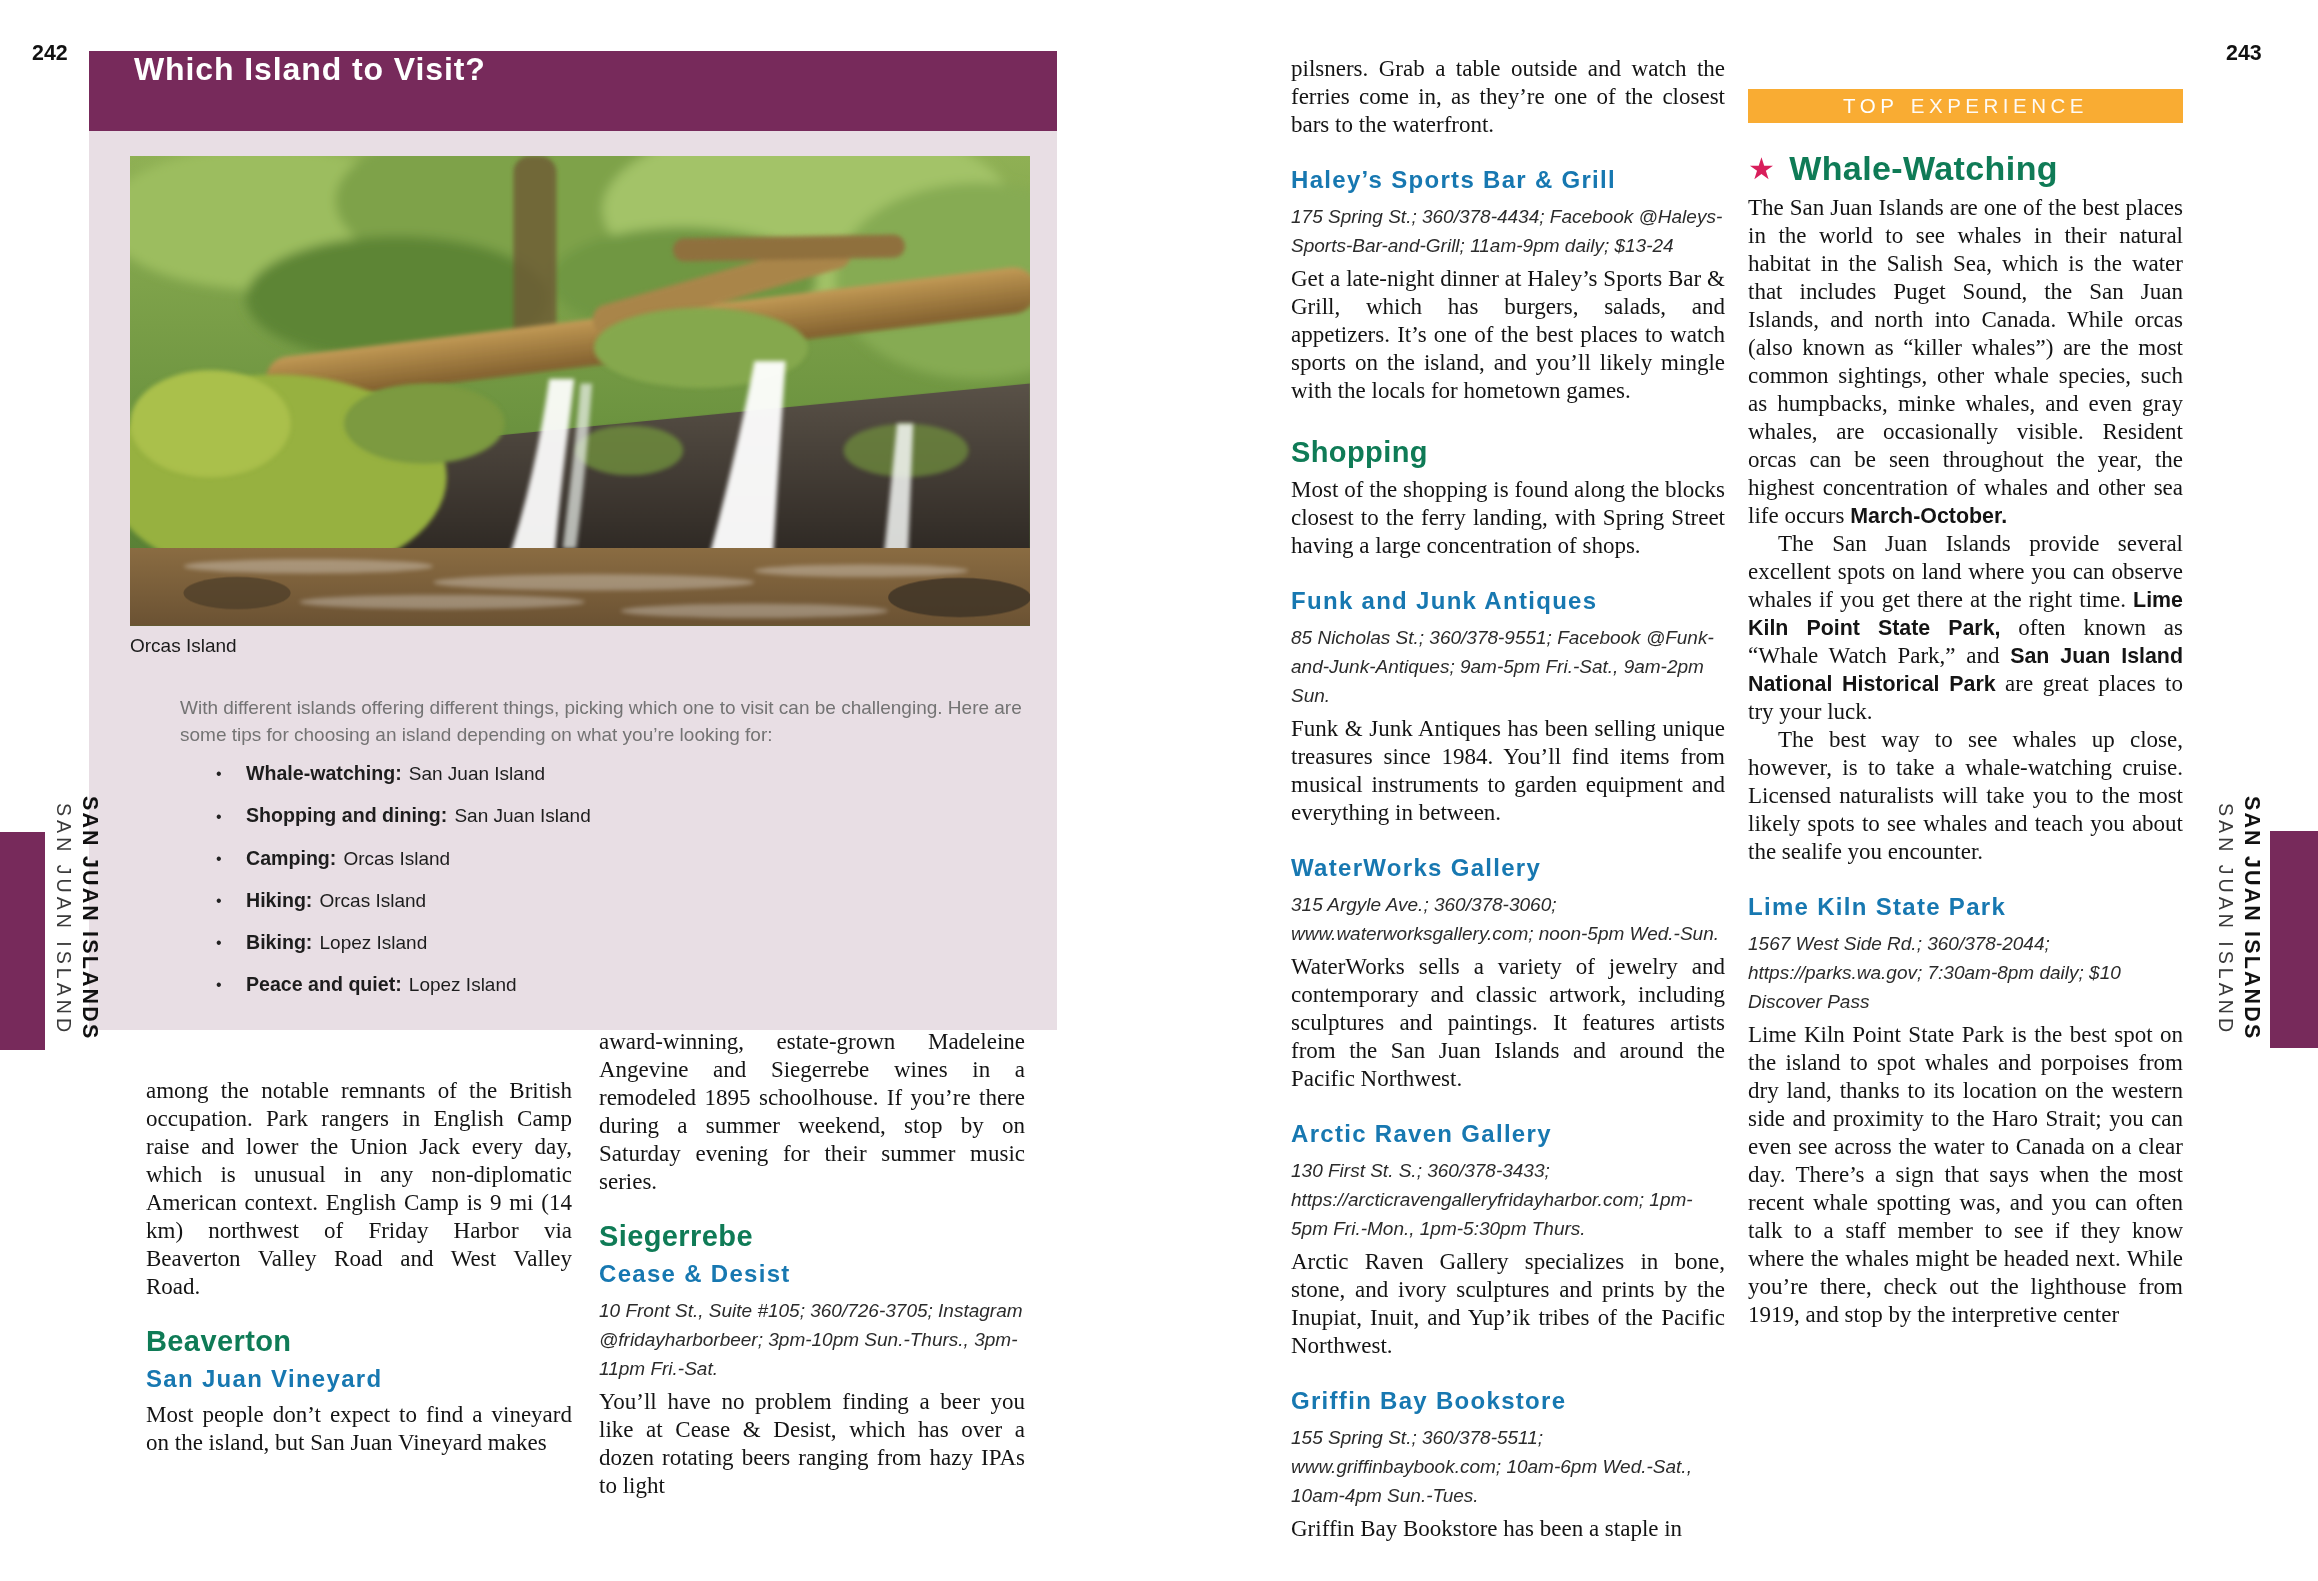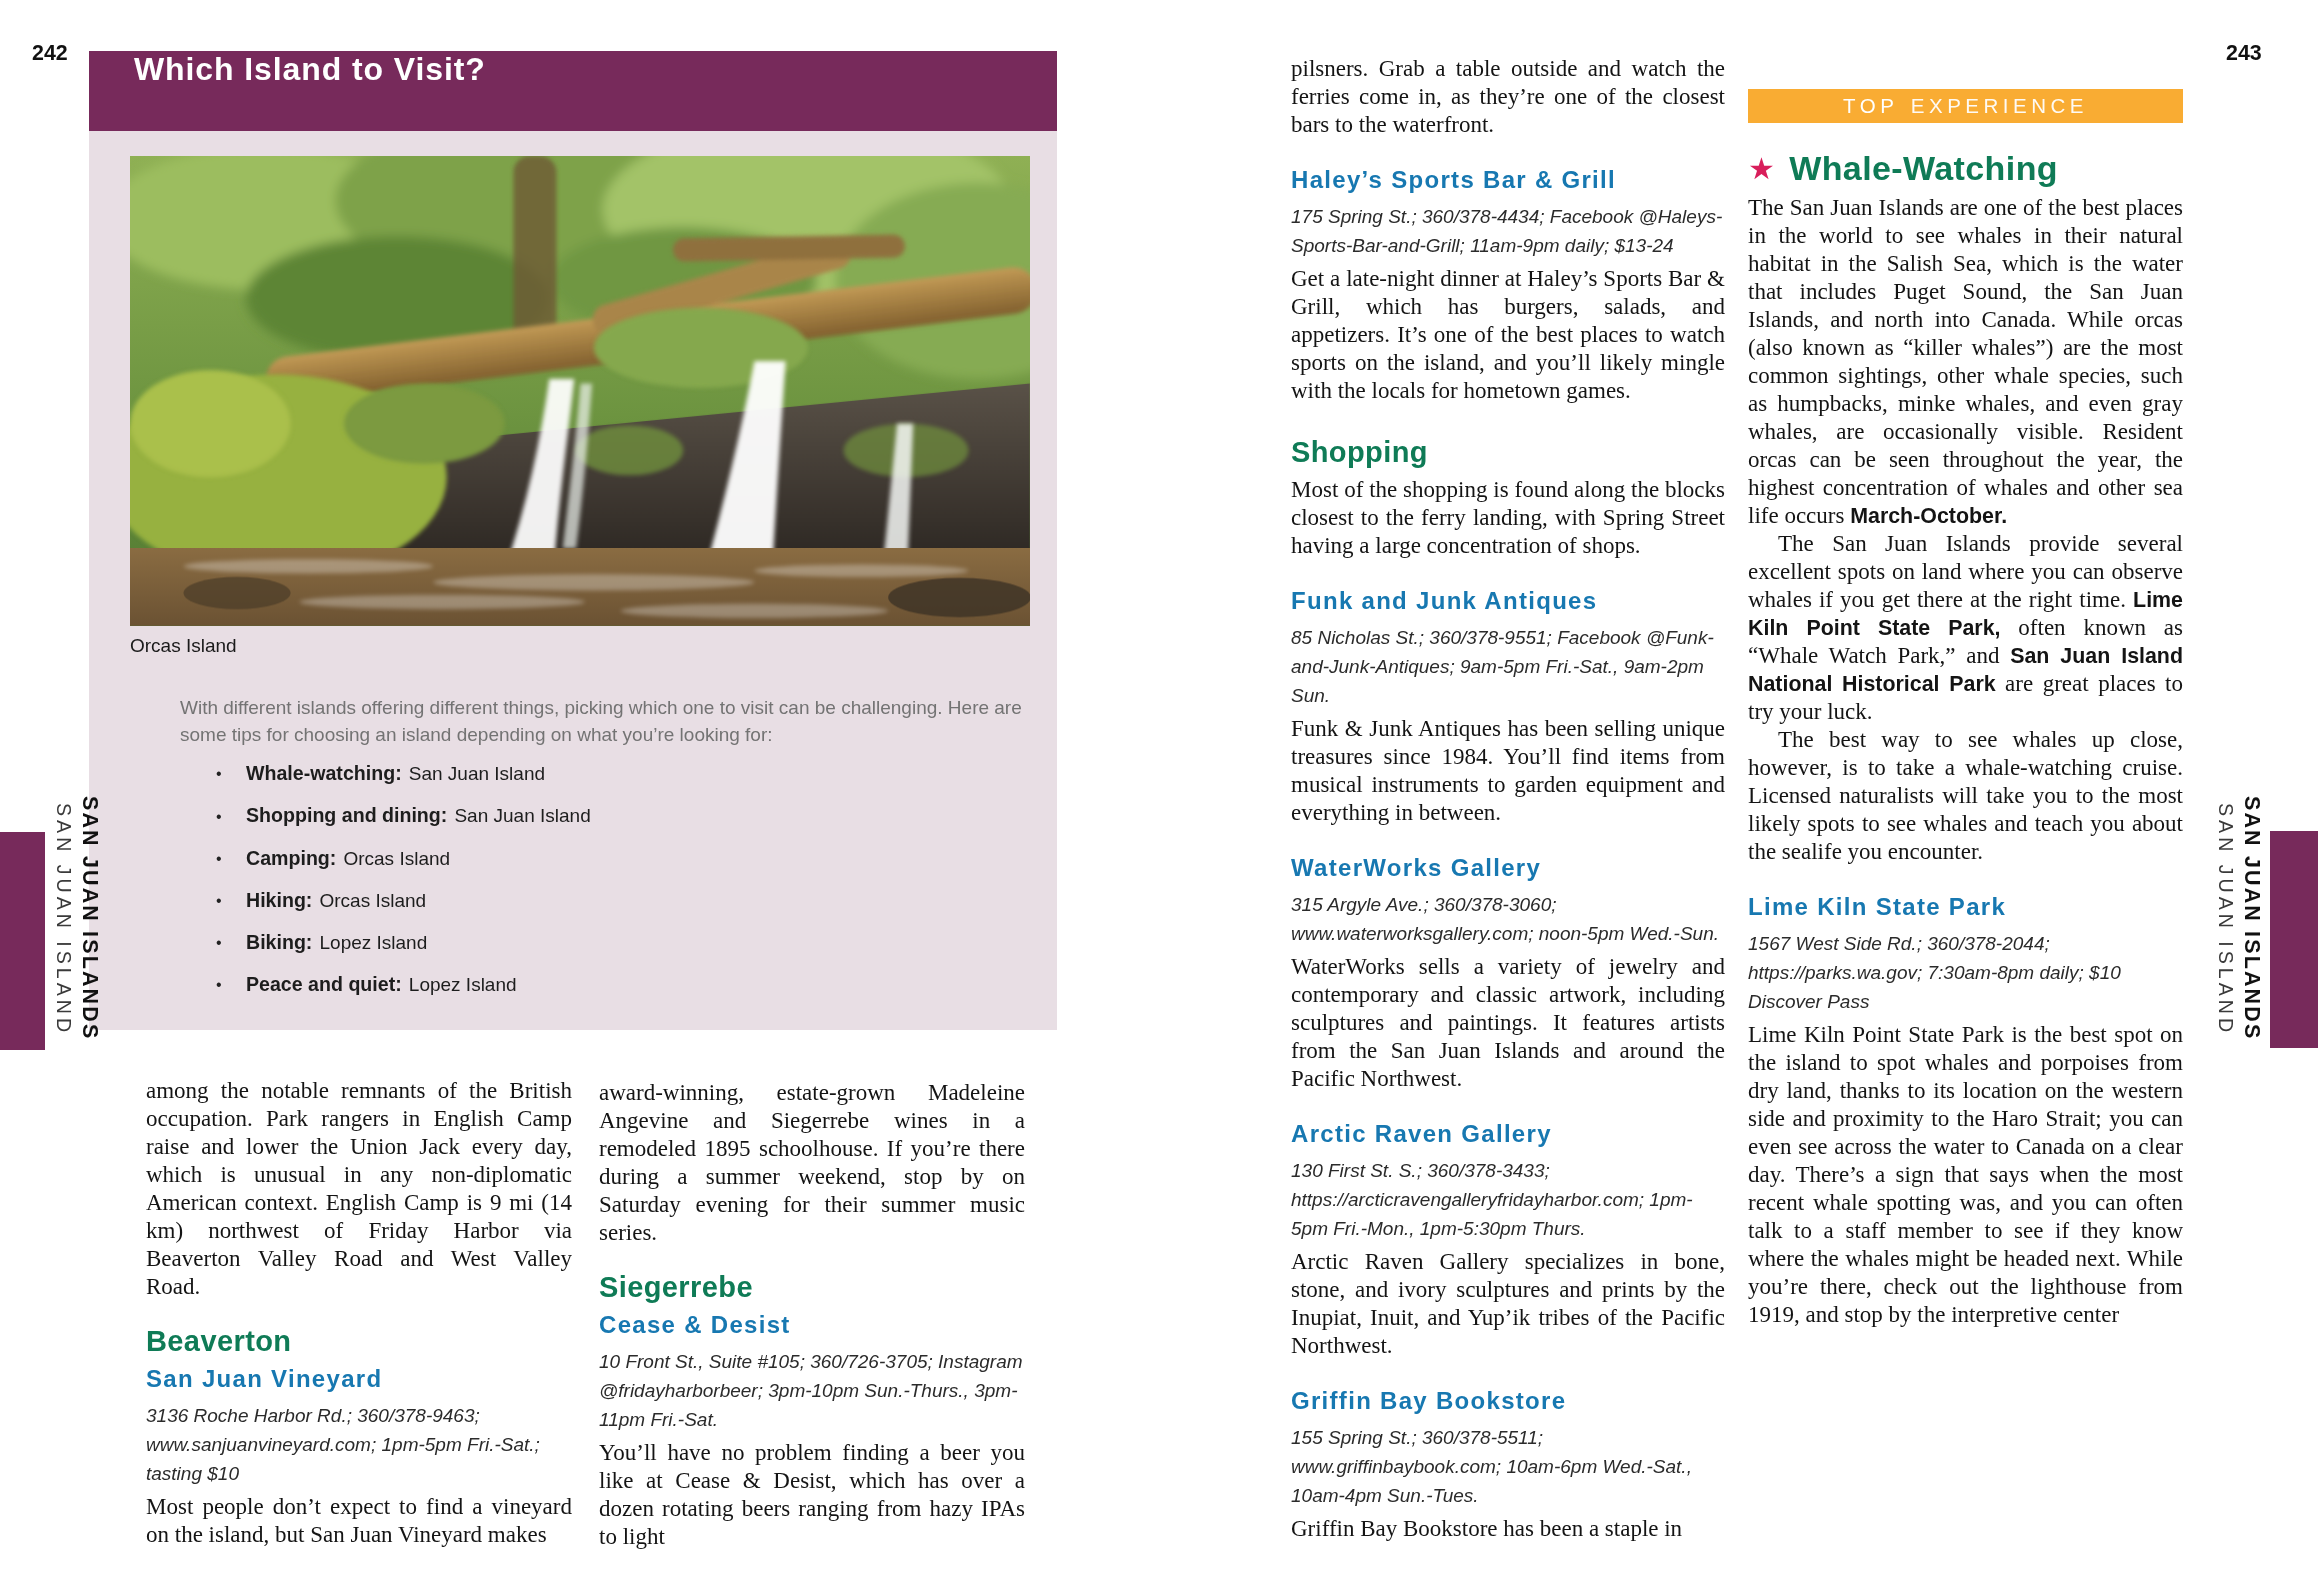--- a/index.html
+++ b/index.html
@@ -21,21 +21,21 @@
   .caption{margin-top:8px;font:400 19px/23px "Liberation Sans",sans-serif;color:#1a1a1a;}
   .box-intro{margin:37px 0 0 50px;width:847px;font:400 19px/27px "Liberation Sans",sans-serif;color:#737373;}
   .box-bullets{margin:14.3px 0 0 86px;padding:0;list-style:none;}
   .box-bullets li{margin:0 0 19px 0;font:400 19px/23px "Liberation Sans",sans-serif;color:#1d1d1d;}
   .box-bullets .dot{display:inline-block;width:30px;color:#222;font-size:16px;vertical-align:0.9px;}
   .box-bullets .blabel{font:700 19.6px/23px "Liberation Sans",sans-serif;margin-right:7.1px;}
 
   
   .col{position:absolute;}
   #lcol1{left:146px;top:1077px;width:426px;}
-  #lcol2{left:599px;top:1079px;width:426px;}
+  #lcol2{left:599px;top:1028px;width:426px;}
   #rcol1{left:1291px;top:55px;width:434px;}
   #rcol2{left:1748px;top:55px;width:435px;}
 
   .body-p{font:400 23px/28px "Liberation Serif",serif;color:#141414;text-align:justify;margin:0;}
   .body-p + .body-p{margin-top:0;}
   .ind{text-indent:30px;}
   .section-h{font:700 29px/34px "Liberation Sans",sans-serif;color:#0F7B56;margin:23px 0 7.1px 0;letter-spacing:0.4px;}
   .listing-h{font:700 24px/28.5px "Liberation Sans",sans-serif;color:#1778B1;margin:27px 0 7.1px 0;letter-spacing:1.3px;}
   .info{font:italic 400 19px/29px "Liberation Sans",sans-serif;color:#2b2b2b;margin:0 0 5.4px 0;}
   .bsans{font-family:"Liberation Sans",sans-serif;font-weight:700;font-size:21.4px;}
@@ -150,21 +150,20 @@
         <li><span class="dot">•</span><span class="blabel">Biking:</span><span>Lopez Island</span></li>
         <li><span class="dot">•</span><span class="blabel">Peace and quiet:</span><span>Lopez Island</span></li>
       </ul>
     </div>
   </div>
 
   <div class="col" id="lcol1">
     <p class="body-p">among the notable remnants of the British occupation. Park rangers in English Camp raise and lower the Union Jack every day, which is unusual in any non-diplomatic American context. English Camp is 9 mi (14 km) northwest of Friday Harbor via Beaverton Valley Road and West Valley Road.</p>
     <div class="section-h">Beaverton</div>
     <div class="listing-h" style="margin-top:0;">San Juan Vineyard</div>
-    <div class="info">3136 Roche Harbor Rd.; 360/378-9463; www.sanjuanvineyard.com; 1pm-5pm Fri.-Sat.; tasting $10</div>
     <p class="body-p">Most people don’t expect to find a vineyard on the island, but San Juan Vineyard makes</p>
   </div>
 
   <div class="col" id="lcol2">
     <p class="body-p">award-winning, estate-grown Madeleine Angevine and Siegerrebe wines in a remodeled 1895 schoolhouse. If you’re there during a summer weekend, stop by on Saturday evening for their summer music series.</p>
     <div class="section-h">Siegerrebe</div>
     <div class="listing-h" style="margin-top:0;">Cease &amp; Desist</div>
     <div class="info">10 Front St., Suite #105; 360/726-3705; Instagram @fridayharborbeer; 3pm-10pm Sun.-Thurs., 3pm-11pm Fri.-Sat.</div>
     <p class="body-p">You’ll have no problem finding a beer you like at Cease &amp; Desist, which has over a dozen rotating beers ranging from hazy IPAs to light</p>
   </div>

